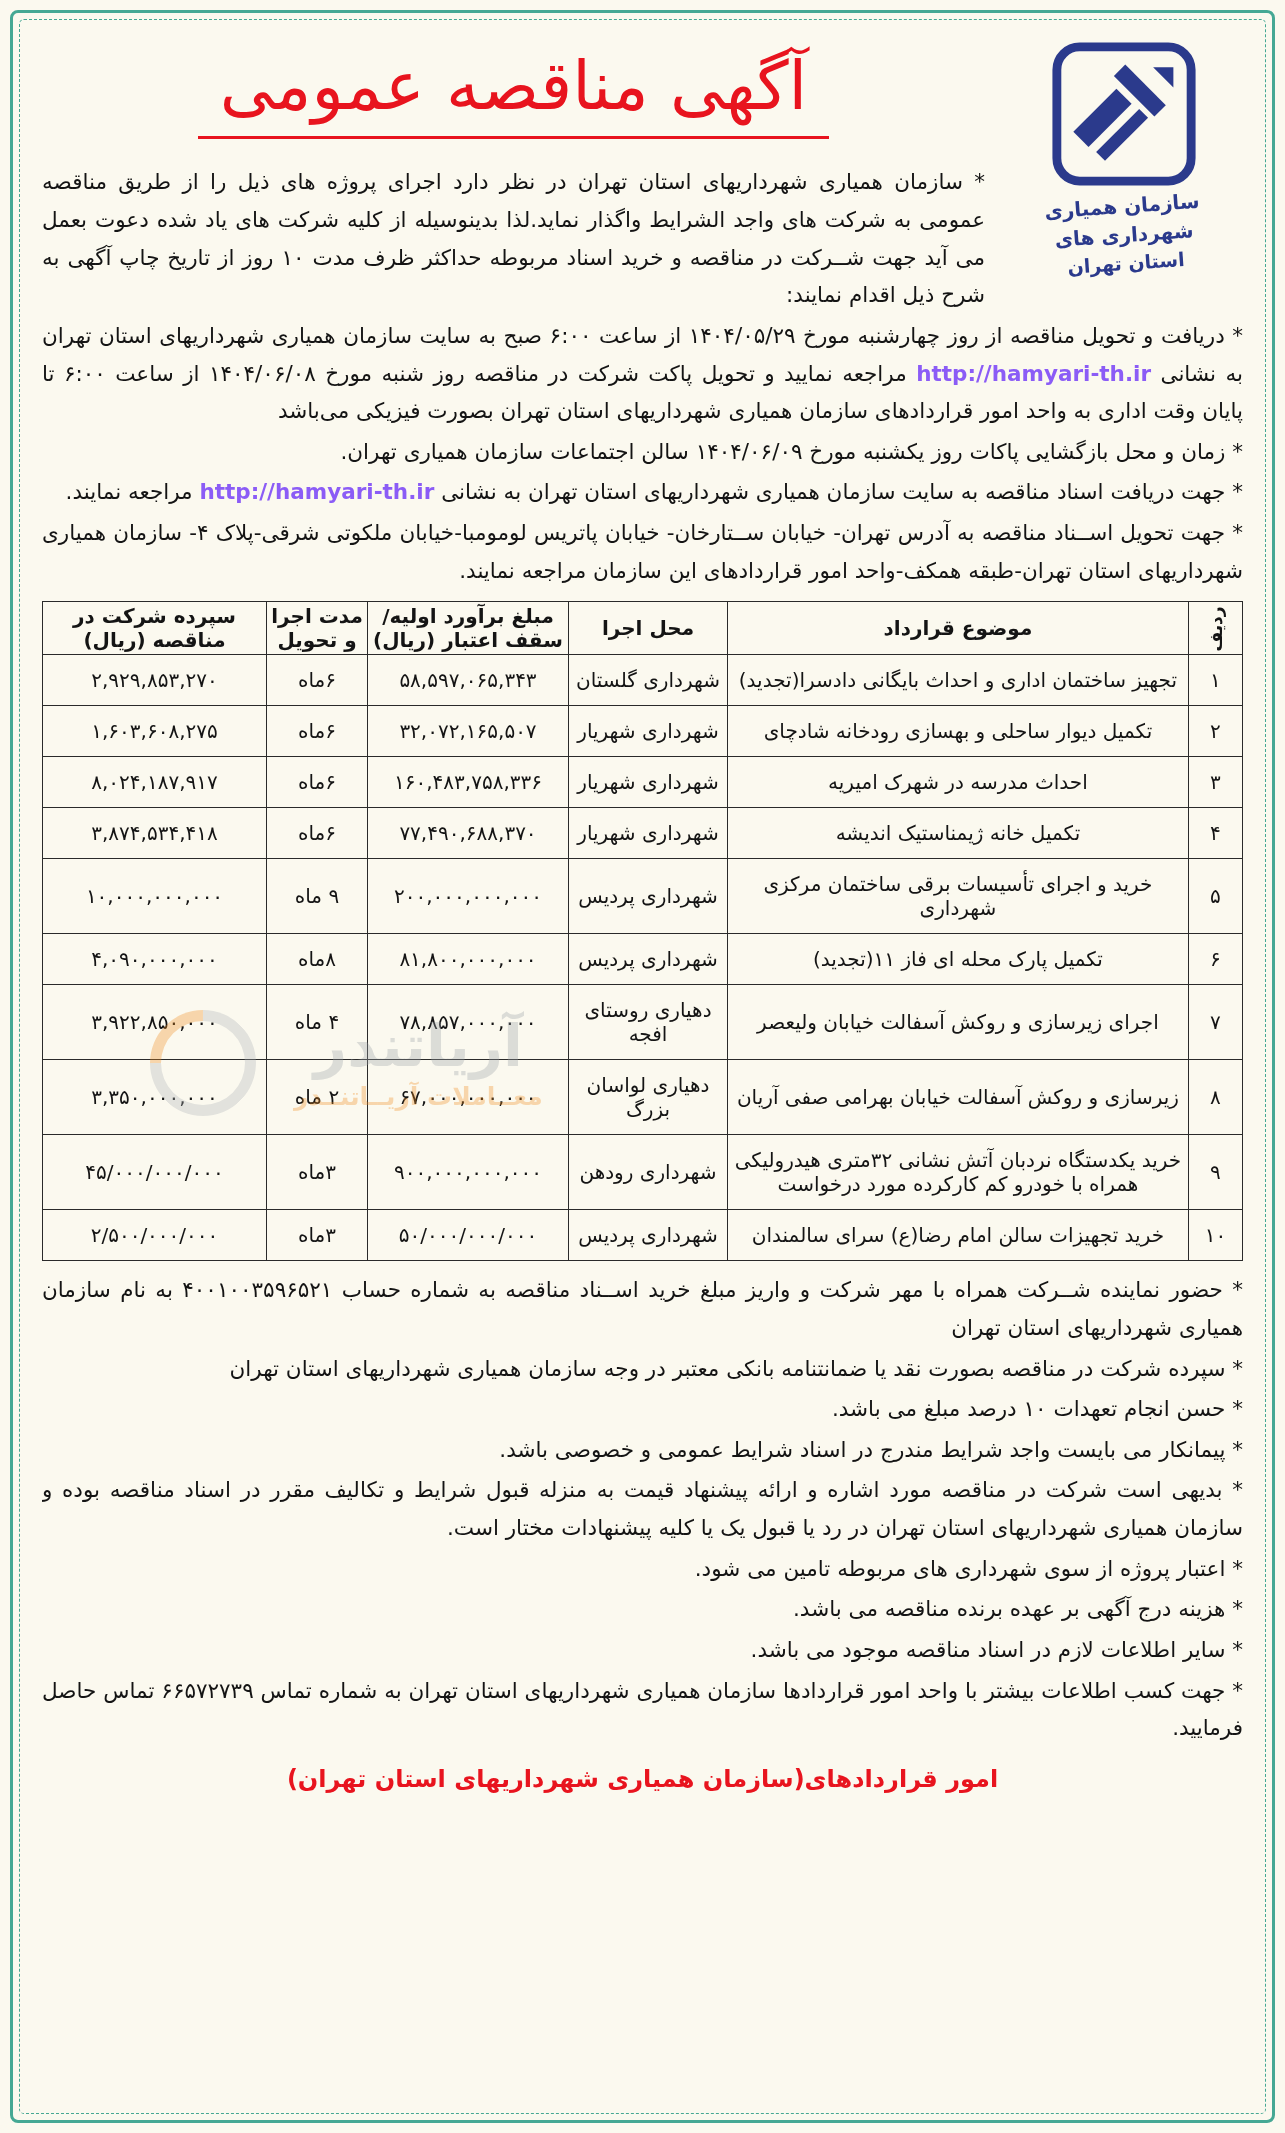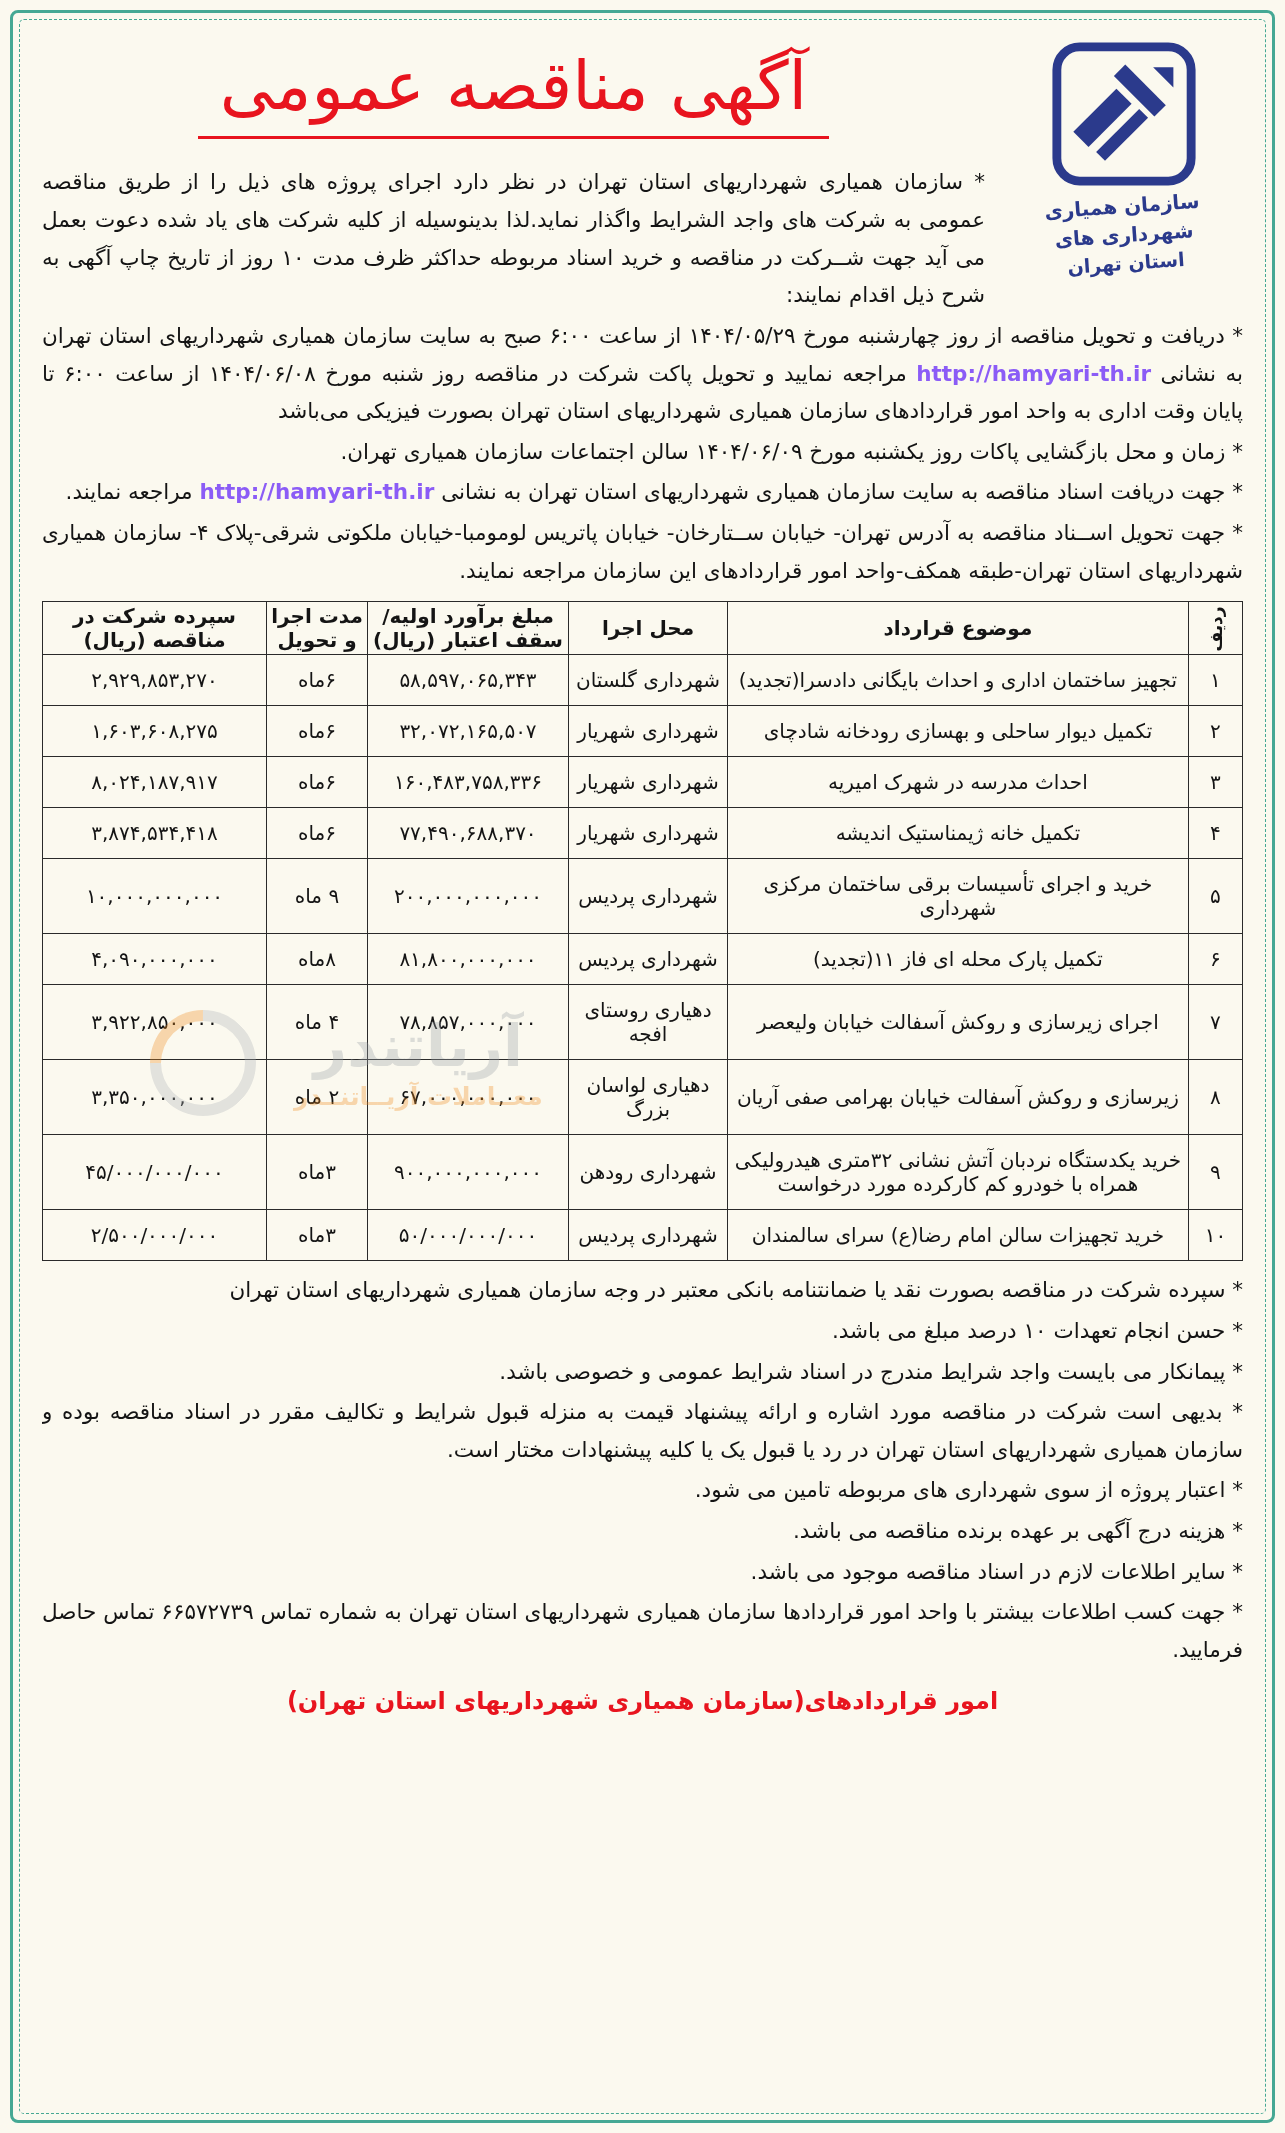--- a/index.html
+++ b/index.html
@@ -249,20 +249,21 @@
           <td>۱۰</td>
           <td>خرید تجهیزات سالن امام رضا(ع) سرای سالمندان</td>
           <td>شهرداری پردیس</td>
           <td>۵۰/۰۰۰/۰۰۰/۰۰۰</td>
           <td>۳ماه</td>
           <td>۲/۵۰۰/۰۰۰/۰۰۰</td>
         </tr>
       </tbody>
     </table>
 
+    <p class="para">* حضور نماینده شــرکت همراه با مهر شرکت و واریز مبلغ خرید اســناد مناقصه به شماره حساب ۴۰۰۱۰۰۳۵۹۶۵۲۱ به نام سازمان همیاری شهرداریهای استان تهران</p>
     <p class="para">* سپرده شرکت در مناقصه بصورت نقد یا ضمانتنامه بانکی معتبر در وجه سازمان همیاری شهرداریهای استان تهران</p>
     <p class="para">* حسن انجام تعهدات ۱۰ درصد مبلغ می باشد.</p>
     <p class="para">* پیمانکار می بایست واجد شرایط مندرج در اسناد شرایط عمومی و خصوصی باشد.</p>
     <p class="para">* بدیهی است شرکت در مناقصه مورد اشاره و ارائه پیشنهاد قیمت به منزله قبول شرایط و تکالیف مقرر در اسناد مناقصه بوده و سازمان همیاری شهرداریهای استان تهران در رد یا قبول یک یا کلیه پیشنهادات مختار است.</p>
     <p class="para">* اعتبار پروژه از سوی شهرداری های مربوطه تامین می شود.</p>
     <p class="para">* هزینه درج آگهی بر عهده برنده مناقصه می باشد.</p>
     <p class="para">* سایر اطلاعات لازم در اسناد مناقصه موجود می باشد.</p>
     <p class="para">* جهت کسب اطلاعات بیشتر با واحد امور قراردادها سازمان همیاری شهرداریهای استان تهران به شماره تماس ۶۶۵۷۲۷۳۹ تماس حاصل فرمایید.</p>
 
     <div class="footer-line">امور قراردادهای(سازمان همیاری شهرداریهای استان تهران)</div>

